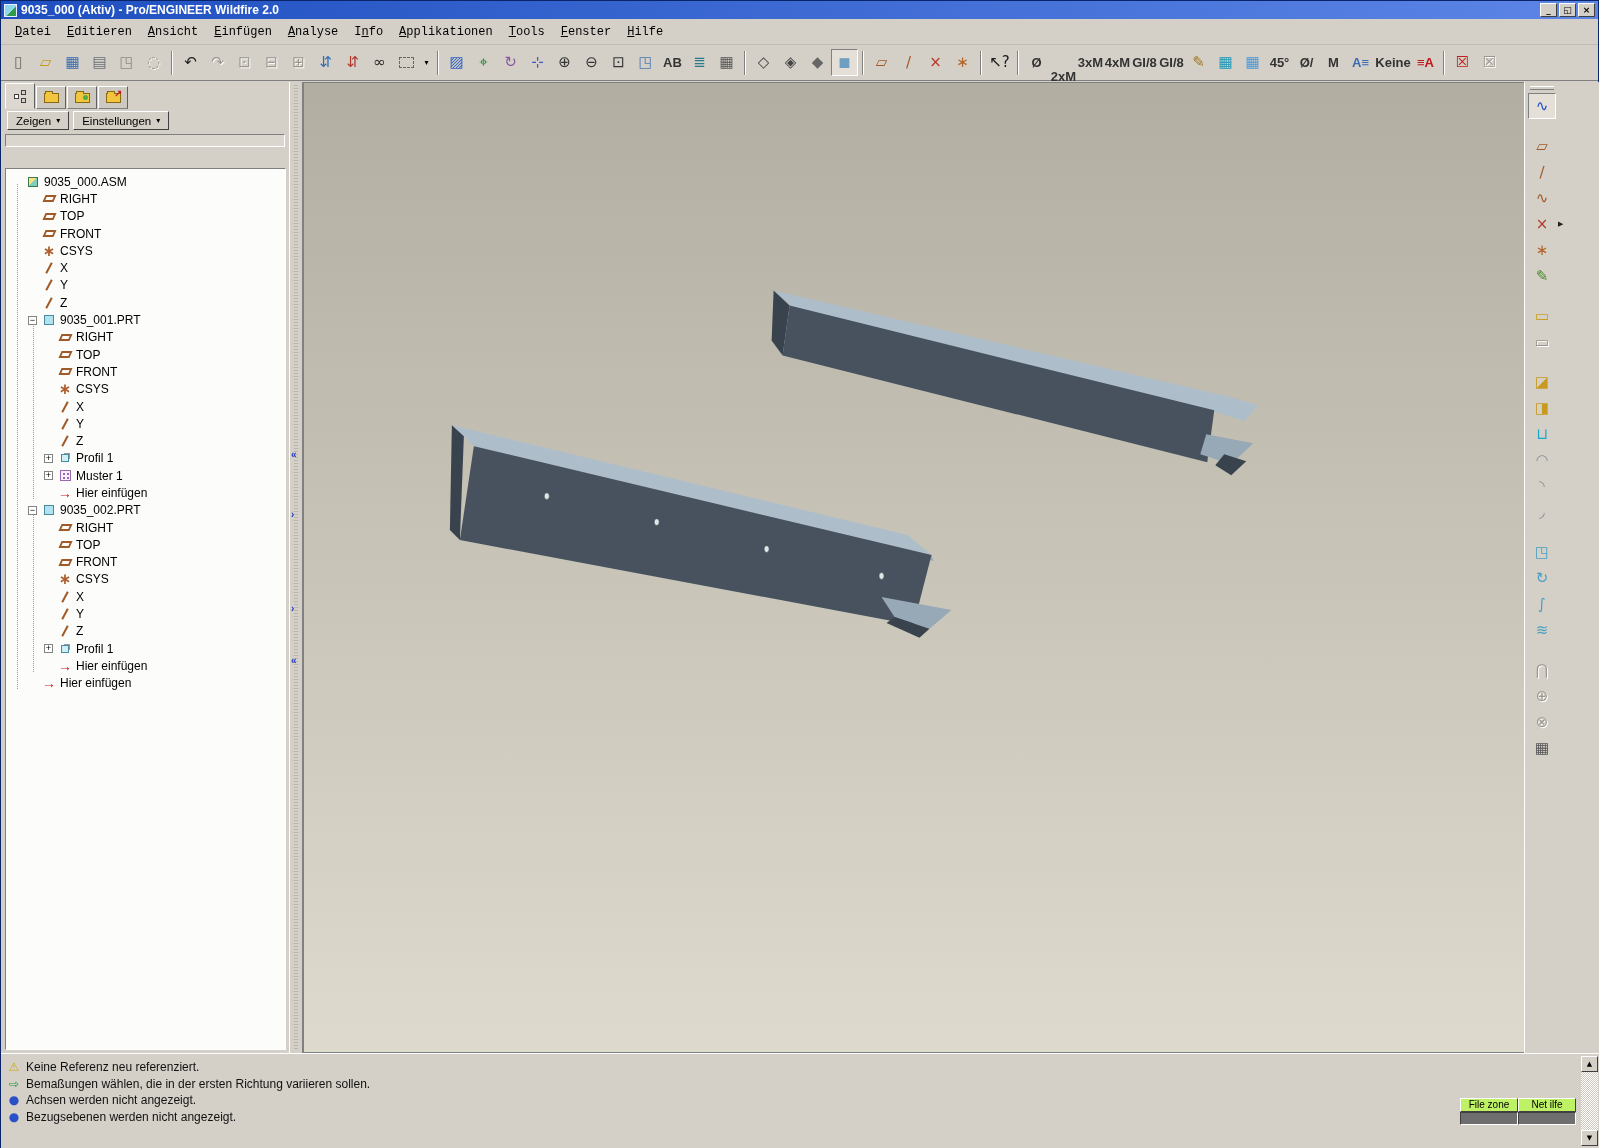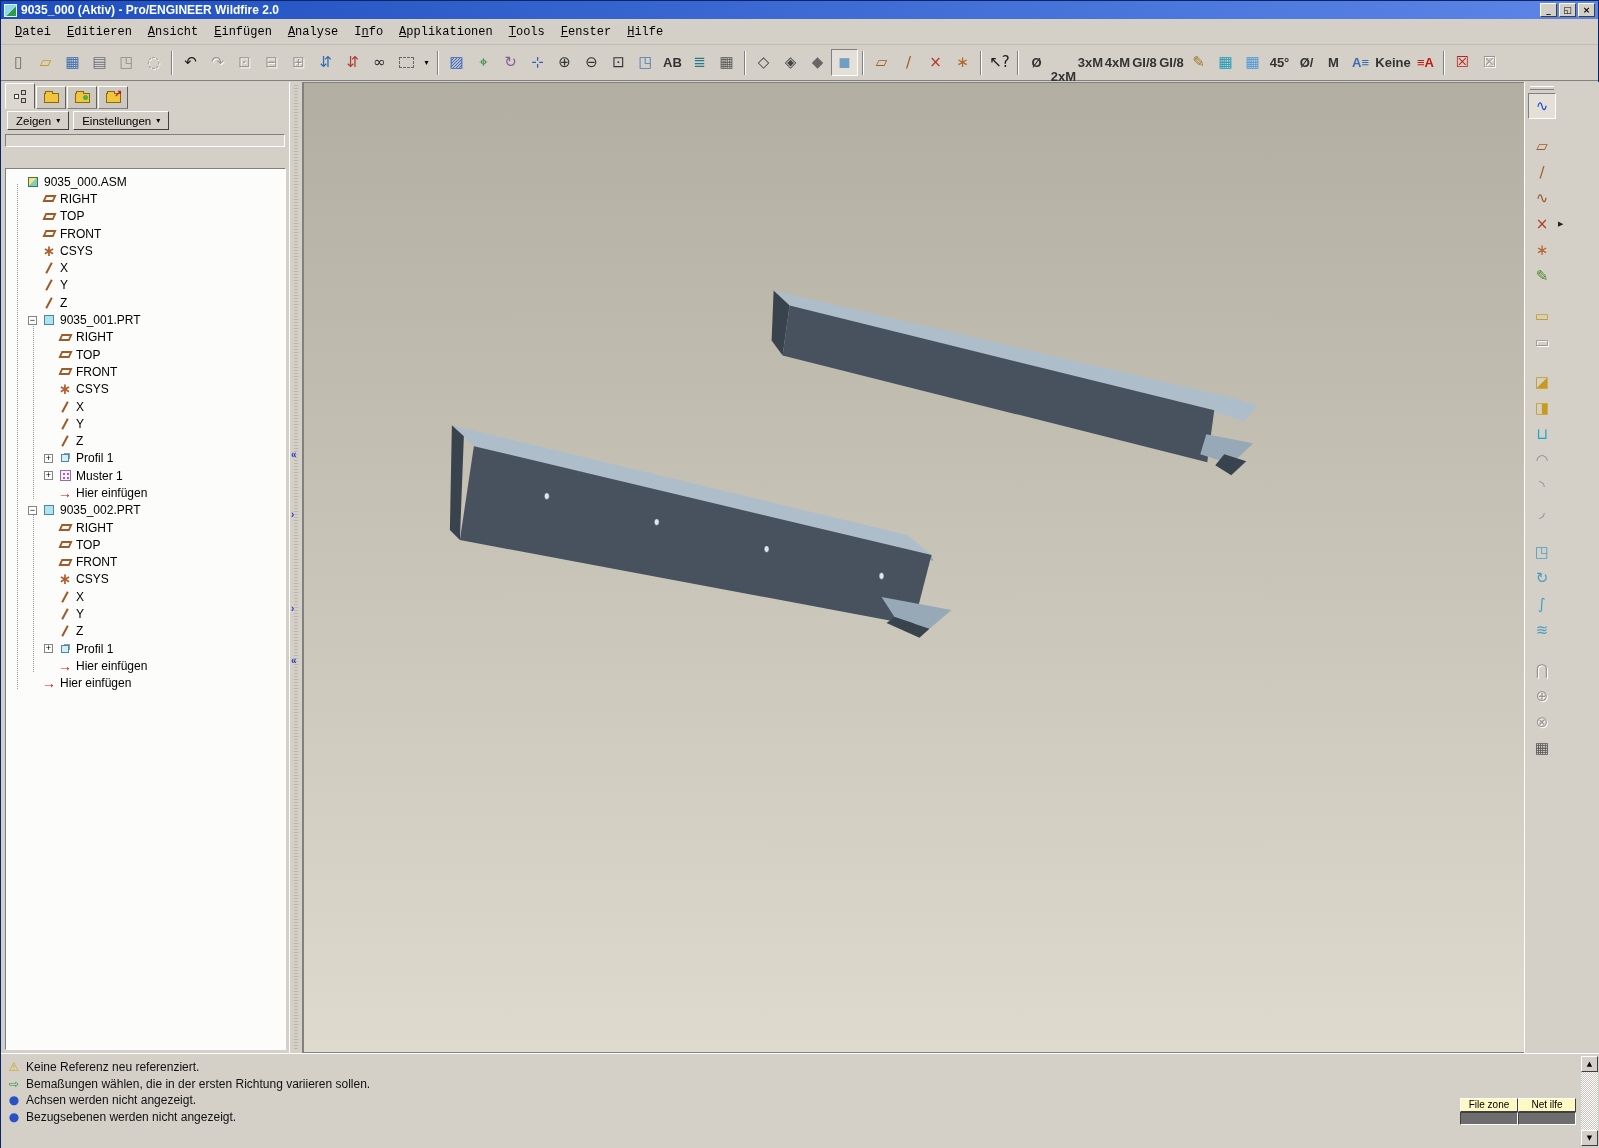--- a/index.html
+++ b/index.html
@@ -81,21 +81,21 @@
   .flyout { font-size:7px; color:#202020; margin-left:2px; cursor:default; }
 
   
   .bottombar { position:absolute; top:1052px; left:0; width:1599px; height:96px; background:#d4d0c8; border-top:1px solid #fff; }
   .messages { padding:5px 0 0 6px; }
   .msg-line { height:16.5px; display:flex; align-items:center; gap:5px; white-space:nowrap; }
   .msg-icon { font-size:12px; width:14px; text-align:center; font-family:"DejaVu Sans",sans-serif; }
   .msg-text { font-size:12px; color:#111; }
   .zones { position:absolute; right:24px; top:44px; display:flex; }
   .zone { width:58px; }
-  .zone-label { height:14px; background:#fef9c3; border:1px solid; border-color:#fff #404040 #404040 #fff; font-size:10px; text-align:center; line-height:12px; overflow:hidden; }
+  .zone-label { height:14px; background:#bef264; border:1px solid; border-color:#fff #404040 #404040 #fff; font-size:10px; text-align:center; line-height:12px; overflow:hidden; }
   .zone-body { height:13px; background:#6e6e6e; border:1px solid; border-color:#404040 #fff #fff #404040; }
   .msg-scroll { position:absolute; right:2px; top:2px; width:17px; height:92px; }
   .scroll-btn { width:17px; height:16px; background:#d4d0c8; border:1px solid; border-color:#fff #404040 #404040 #fff; font-size:7px; text-align:center; line-height:14px; font-family:"DejaVu Sans",sans-serif; cursor:default; }
   .scroll-track { width:17px; height:58px; background-color:#cac6be; background-image:linear-gradient(45deg,#fff 25%,transparent 25% 75%,#fff 75%),linear-gradient(45deg,#fff 25%,transparent 25% 75%,#fff 75%); background-size:2px 2px; background-position:0 0,1px 1px; }
 </style>
 </head>
 <body>
 
 <div class="window">
 

